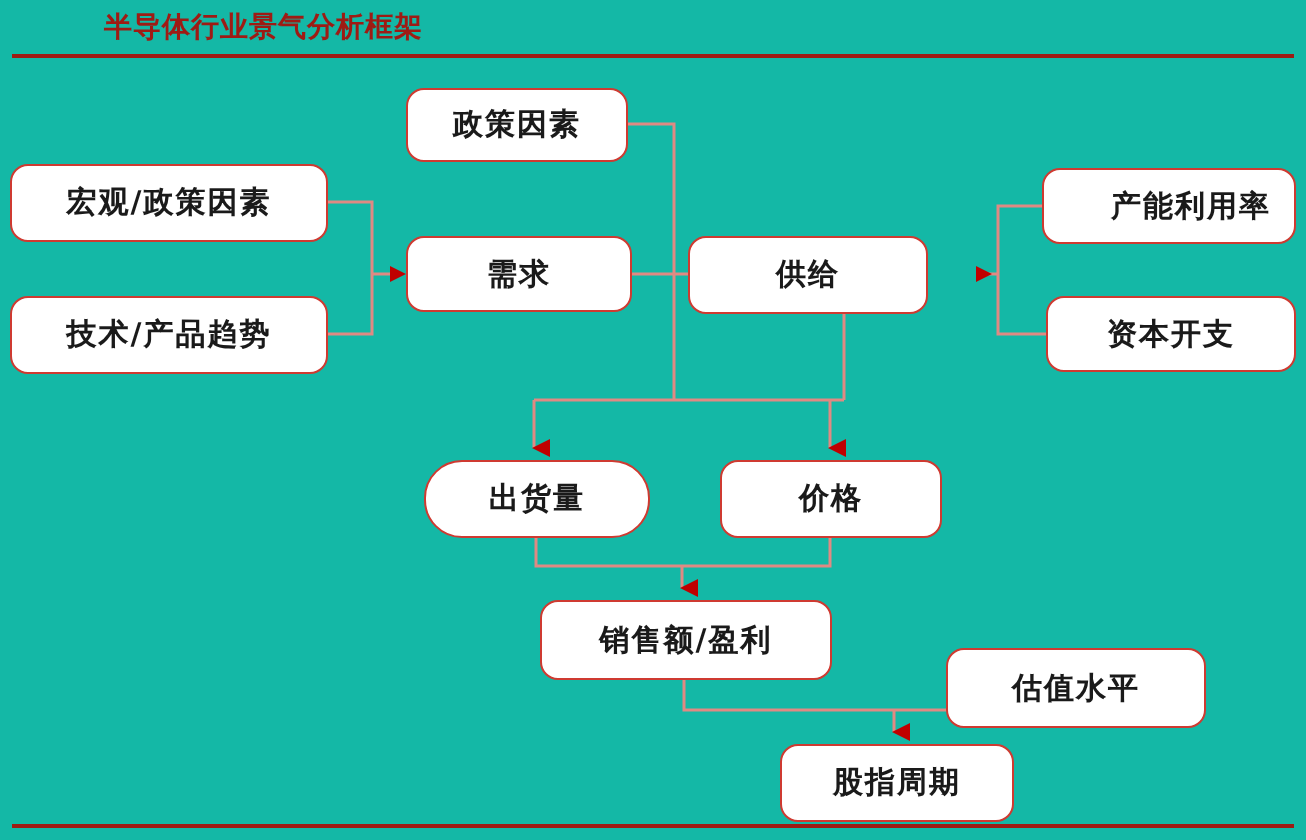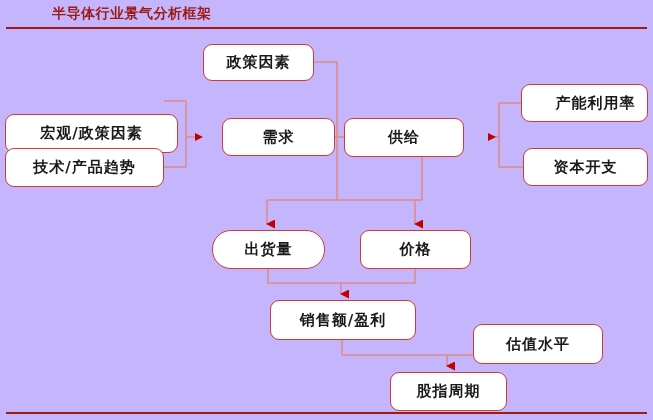--- a/index.html
+++ b/index.html
@@ -10,21 +10,21 @@
   body {
     width: 653px;
     height: 420px;
     overflow: hidden;
     font-family: "DejaVu Sans", "Liberation Sans", sans-serif;
   }
   #page {
     position: relative;
     width: 653px;
     height: 420px;
-    background: #c4b5fd;
+    background: #14b8a6;
   }
   
   .title {
     position: absolute;
     left: 52px;
     top: 5px;
     font-family: "DejaVu Serif", "Liberation Serif", serif;
     font-size: 14px;
     font-weight: bold;
     color: #9e1b14;
@@ -120,25 +120,25 @@
       <path d="M268,269 L268,283 L415,283 L415,269"></path>
       <path d="M341,283 L341,294" marker-end="url(#ah-down)"></path>
 
       <path d="M342,340 L342,355 L549,355 L549,340"></path>
       <path d="M447,355 L447,366" marker-end="url(#ah-down)"></path>
     </g>
   </svg>
 
   <div class="node" style="left:203px;top:44px;width:111px;height:37px;">政策因素</div>
 
-  <div class="node" style="left:5px;top:82px;width:173px;height:39px;margin-top:32px;">宏观/政策因素</div>
+  <div class="node" style="left:5px;top:82px;width:159px;height:39px;">宏观/政策因素</div>
 
   <div class="node" style="left:5px;top:148px;width:159px;height:39px;">技术/产品趋势</div>
 
-  <div class="node" style="left:203px;top:118px;width:113px;height:38px;margin-left:19px;">需求</div>
+  <div class="node" style="left:203px;top:118px;width:113px;height:38px;">需求</div>
 
   <div class="node" style="left:344px;top:118px;width:120px;height:39px;">供给</div>
 
   <div class="node" style="left:521px;top:84px;width:127px;height:38px;padding-left:22px;">产能利用率</div>
 
   <div class="node" style="left:523px;top:148px;width:125px;height:38px;">资本开支</div>
 
   <div class="node" style="left:212px;top:230px;width:113px;height:39px;border-radius:19px;">出货量</div>
 
   <div class="node" style="left:360px;top:230px;width:111px;height:39px;">价格</div>

